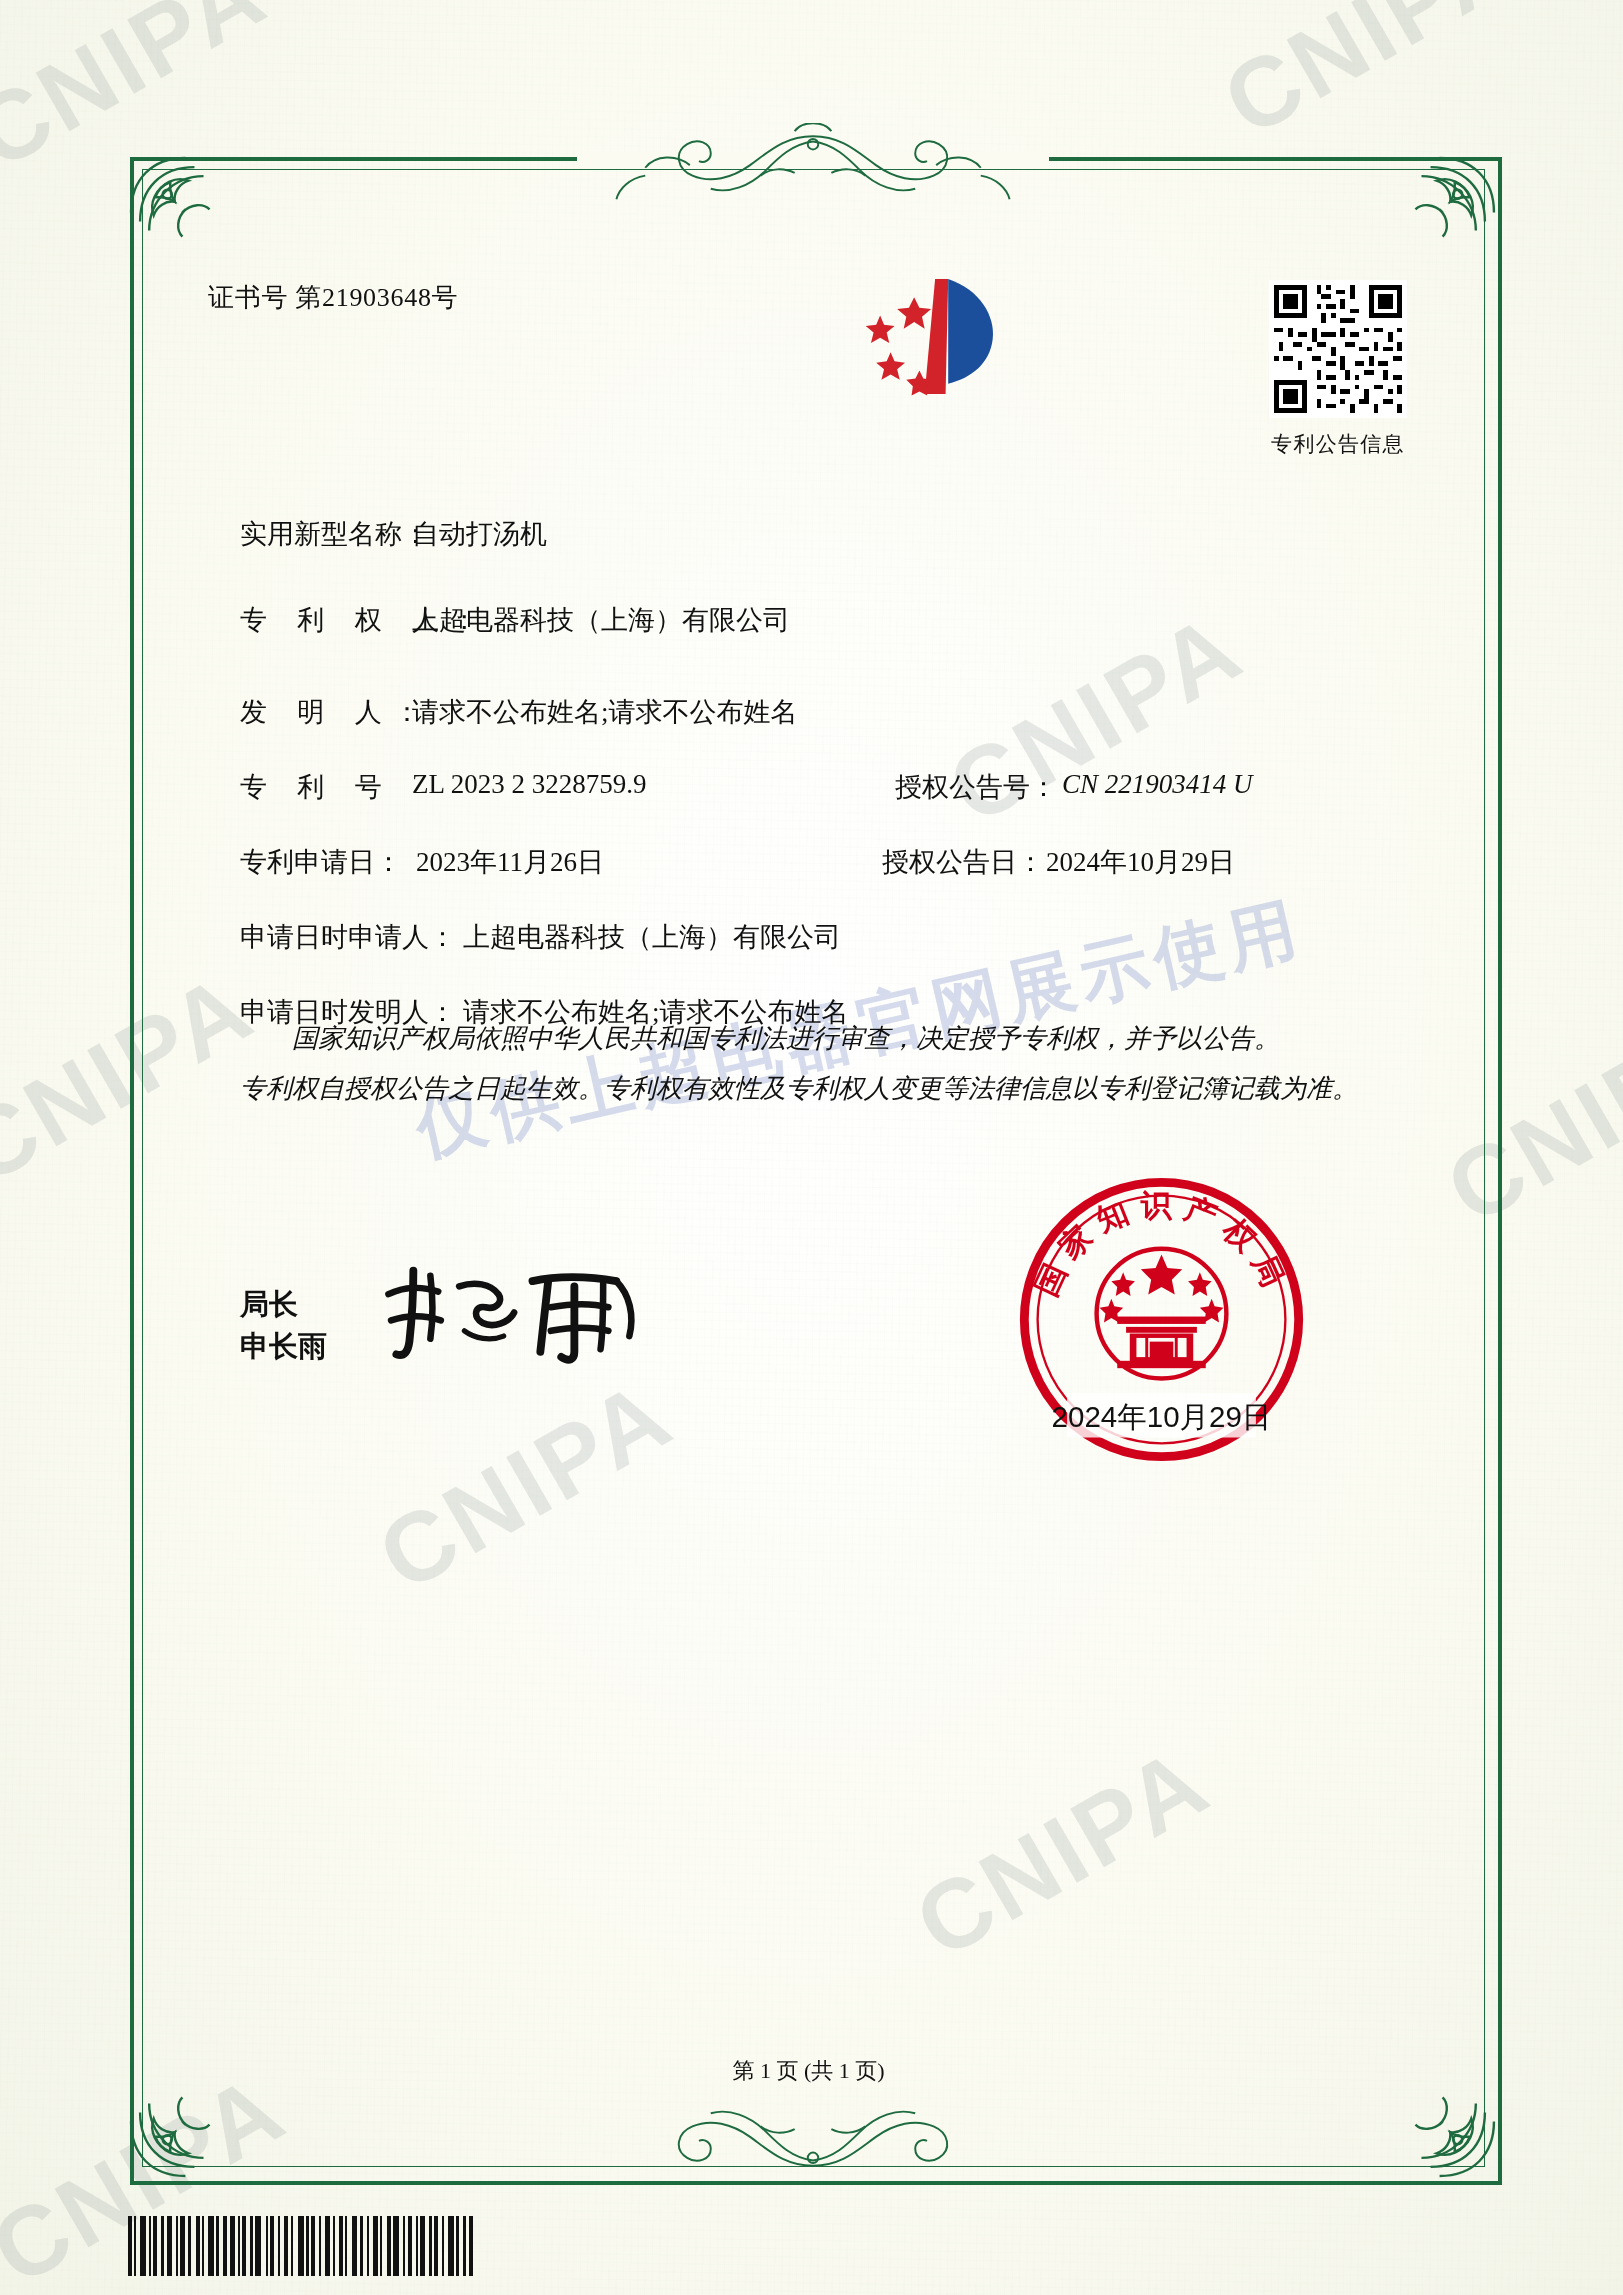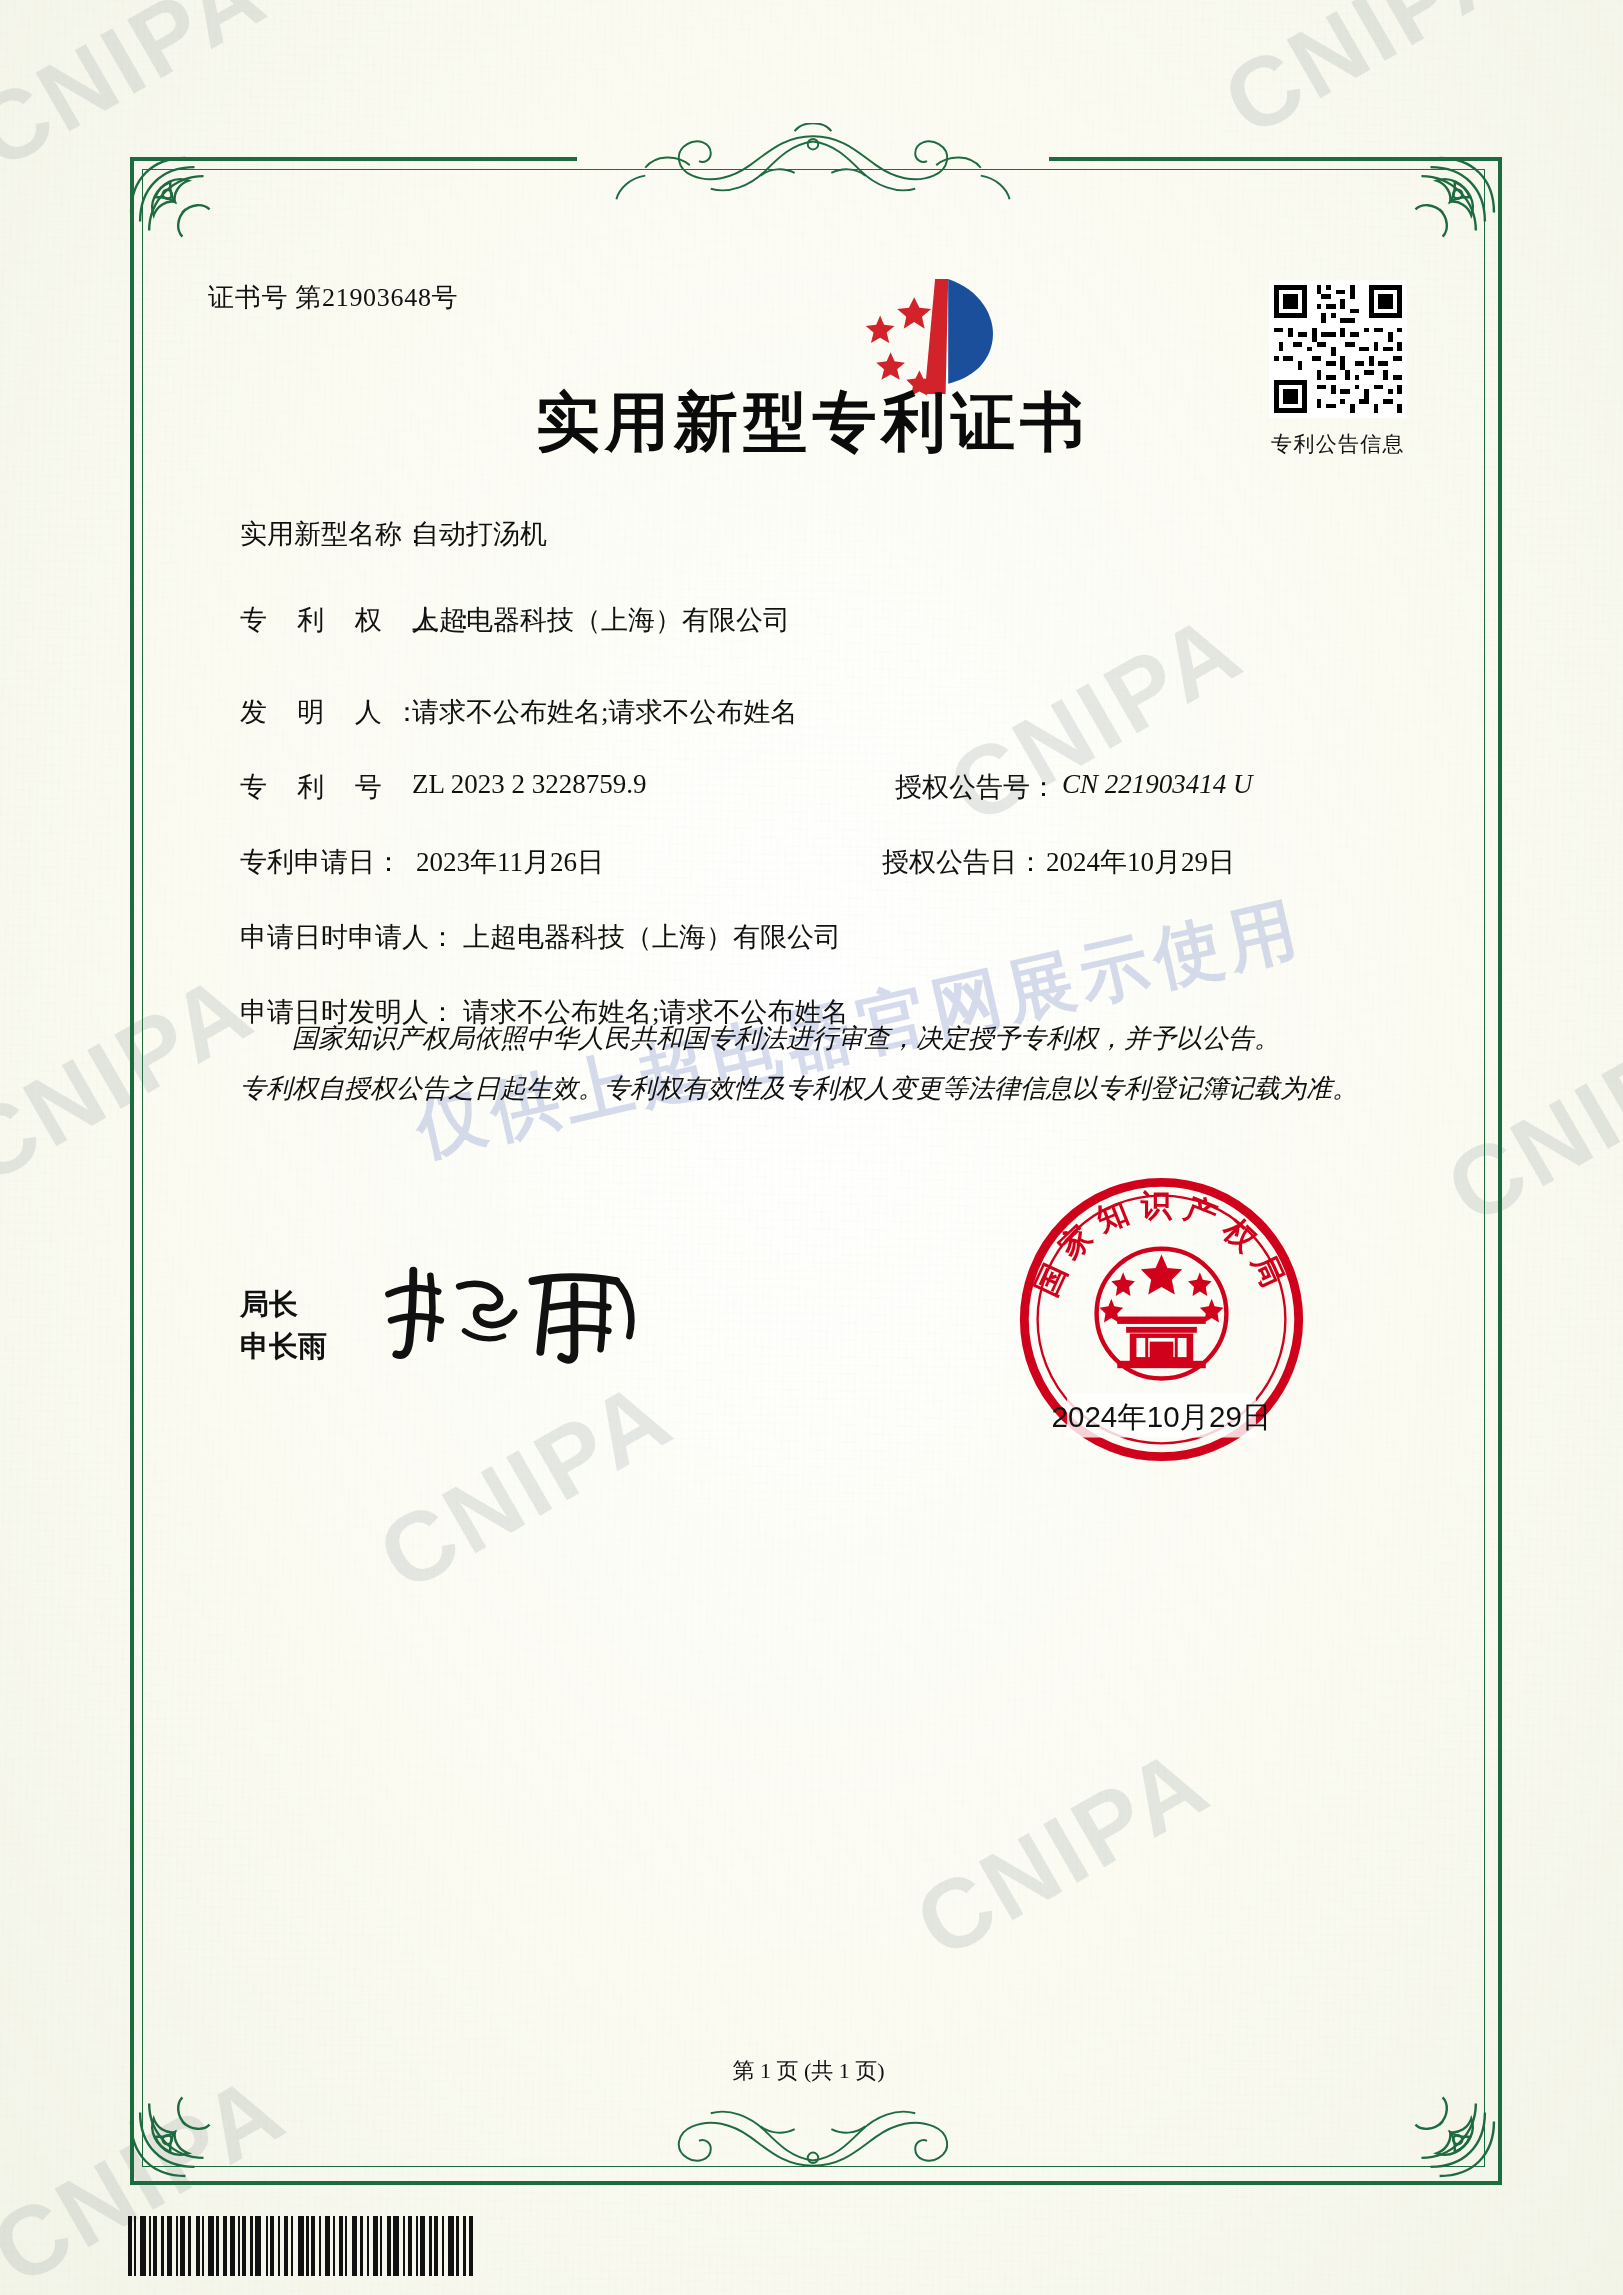--- a/index.html
+++ b/index.html
@@ -389,21 +389,20 @@
         <rect x="15" y="25" width="1" height="1"></rect>
           <rect x="17" y="26" width="1" height="2"></rect>
         <rect x="19" y="25" width="2" height="1"></rect>
           <rect x="22" y="26" width="1" height="2"></rect>
         <rect x="24" y="25" width="2" height="1"></rect>
           <rect x="27" y="26" width="1" height="2"></rect>
       </g>
     </svg>
     <div class="qr-caption">专利公告信息</div>
 
-    <div class="main-title">实用新型专利证书</div>
 
     <div class="fields">
 
       <div class="row">
         <span class="lbl">实用新型名称：</span>
         <span class="val">自动打汤机</span>
       </div>
       <div class="gap-a"></div>
 
       <div class="row">

